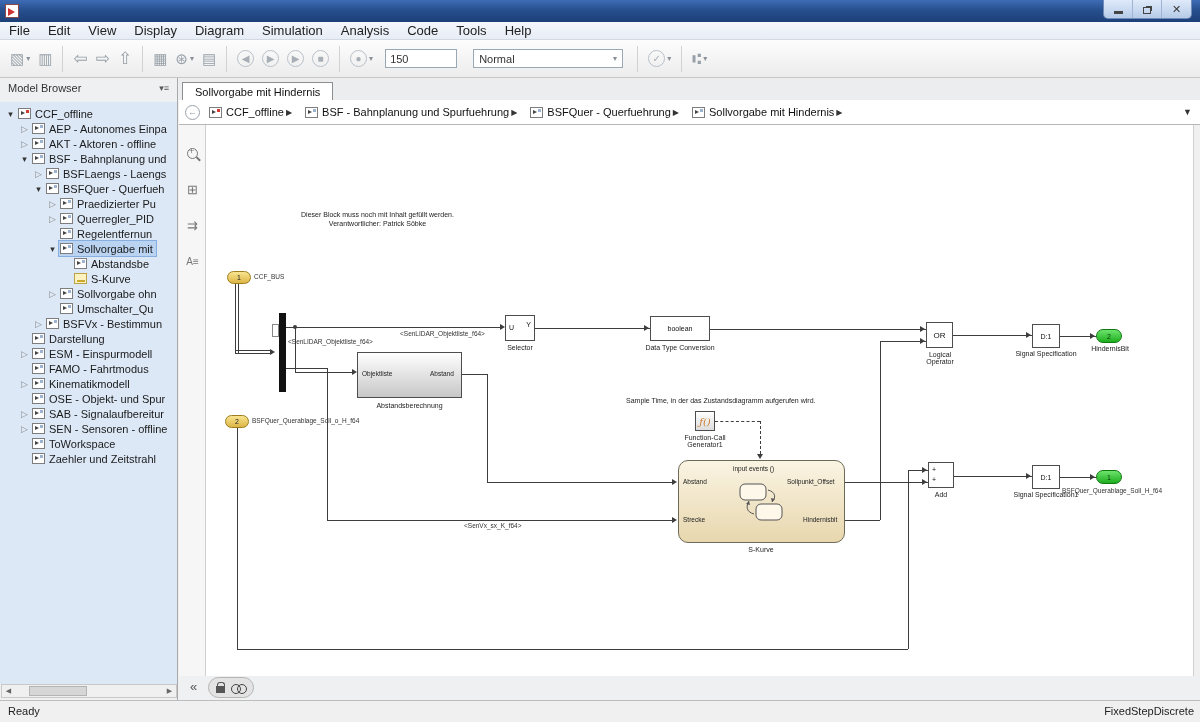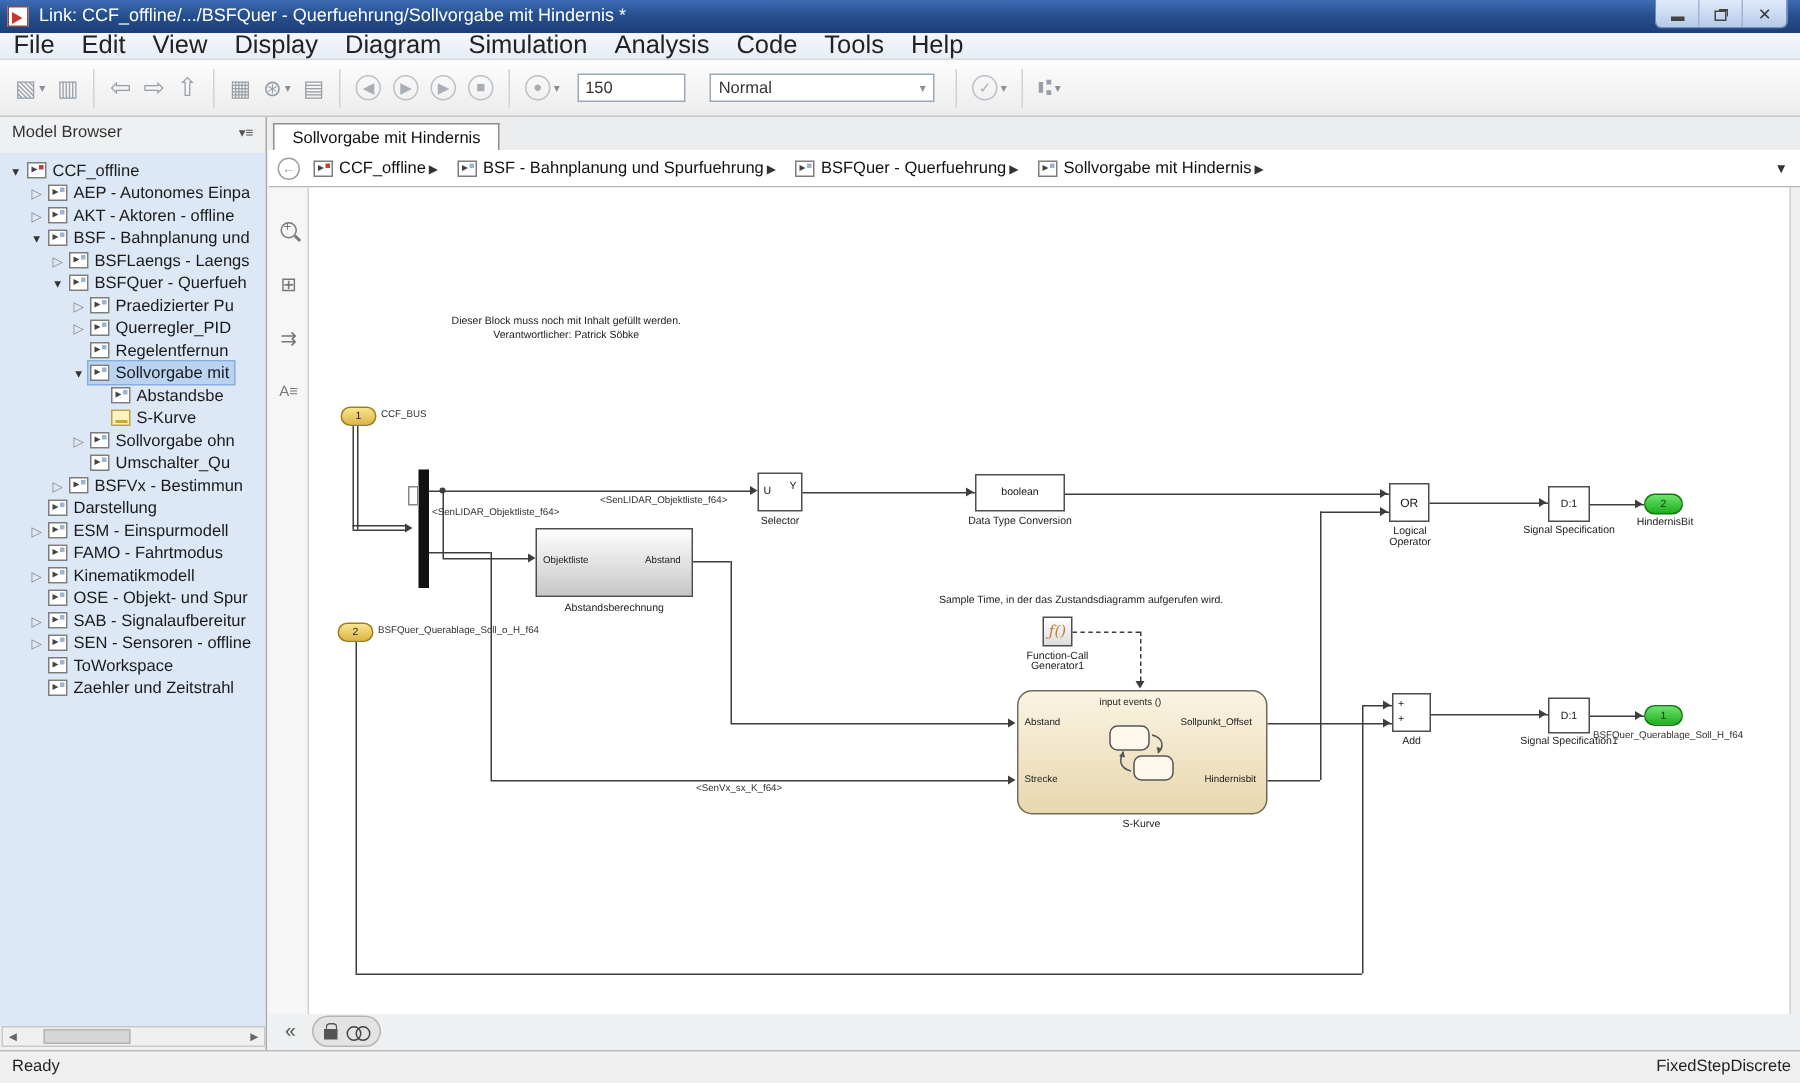--- a/index.html
+++ b/index.html
@@ -19,21 +19,21 @@
     background:linear-gradient(180deg,#dfeafa,#b6cbe8); border:1px solid #6f8cb8;
     border-top:none; border-radius:0 0 5px 5px; }
   .winbtn { width:29px; height:18px; display:flex; align-items:center; justify-content:center;
     color:#3a3a3a; font-size:11px; border-right:1px solid #9fb4d4; cursor:default; }
   .winbtn:last-child { border-right:none; }
   .glyph-min { width:9px; height:3px; background:#444; margin-top:7px; }
   .glyph-rest { width:8px; height:7px; border:1px solid #444; box-shadow:2px -2px 0 -1px #444; margin-top:2px;}
   
   #menubar { position:absolute; left:0; top:22px; width:1200px; height:18px;
     background:linear-gradient(180deg,#f4f7fc,#e7edf6); border-bottom:1px solid #d4d9e1;
-    font-size:17px; color:#222; display:flex; align-items:flex-end; }
+    font-size:13px; color:#222; display:flex; align-items:center; }
   #menubar span { padding:0 9px; line-height:18px; }
   
   #toolbar { position:absolute; left:0; top:40px; width:1200px; height:38px;
     background:linear-gradient(180deg,#fdfdfd,#ececec); border-bottom:1px solid #c6c6c6;
     display:flex; align-items:center; padding-left:6px; }
   .tbtn { color:#97a0a8; font-size:15px; padding:2px 4px; display:inline-flex; align-items:center; }
   .tbtn.big { font-size:17px; }
   .tsep { width:1px; height:26px; background:#d2d2d2; margin:0 6px; }
   .ddv { font-size:8px; color:#8a9098; margin-left:2px; }
   #sim-time { width:72px; height:19px; border:1px solid #9aa7b5; font-size:11px;
@@ -145,21 +145,20 @@
   #fcg { position:absolute; left:695px; top:411px; width:20px; height:20px;
     background:linear-gradient(180deg,#fff,#ddd); border:1px solid #4d4d4d;
     display:flex; align-items:center; justify-content:center; }
   #fcg .f { color:#c77b2a; font-size:10px; font-family:"DejaVu Serif", serif; font-style:italic; }
 </style>
 </head>
 <body>
 
 <div id="titlebar">
   <span class="app-ico"></span>
-  <span class="ttl">Link: CCF_offline/.../BSFQuer - Querfuehrung/Sollvorgabe mit Hindernis *</span>
   <div id="winbtns">
     <span class="winbtn">
         <span class="glyph-min"></span>
       </span>
     <span class="winbtn">
         <span class="glyph-rest"></span>
       </span>
     <span class="winbtn">✕</span>
   </div>
 </div>

